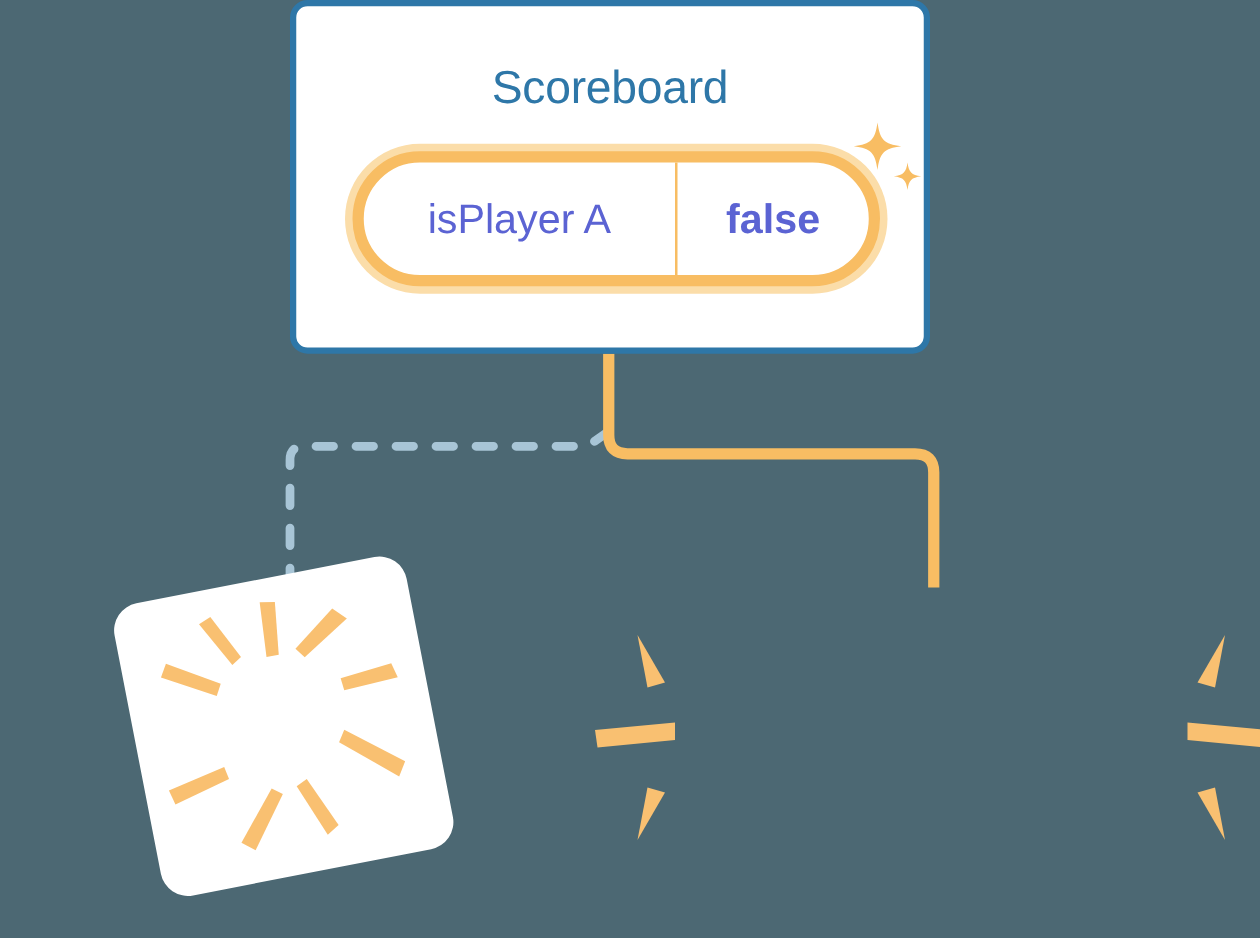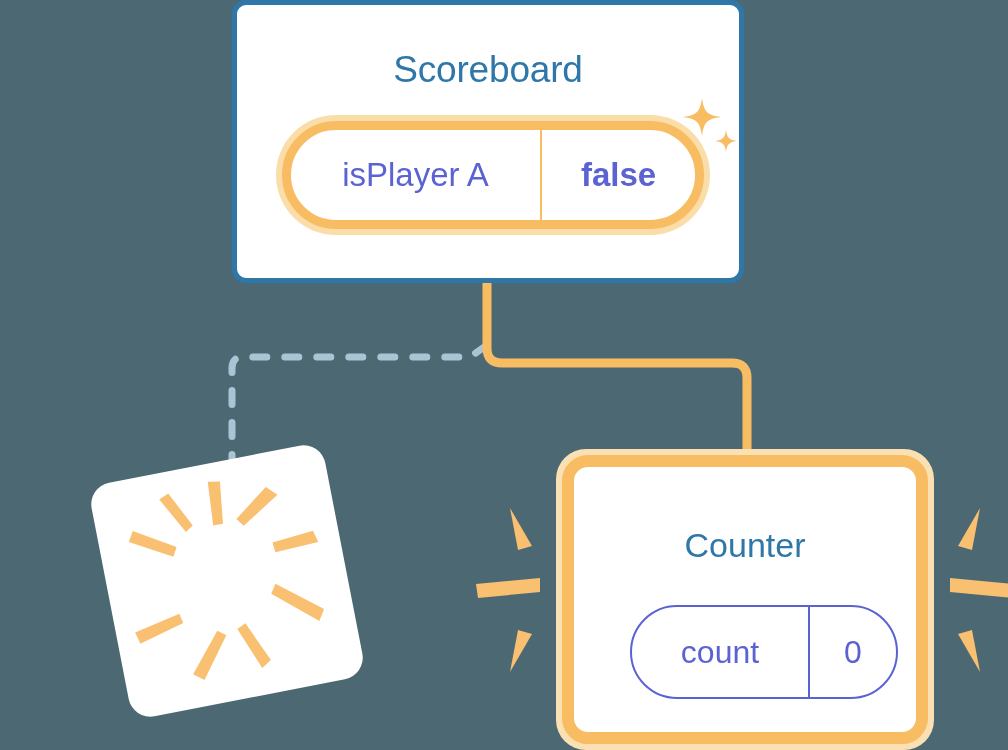--- a/index.html
+++ b/index.html
@@ -238,26 +238,14 @@
     </div>
 
     <div id="scoreboard-title">Scoreboard</div>
   </div>
 
   <svg id="sparkle-group" viewBox="0 0 66 66">
     <path d="M26 4 C28 18 31 21 45 23 C31 25 28 28 26 42 C24 28 21 25 7 23 C21 21 24 18 26 4 Z" fill="#f8bd63"></path>
     <path d="M50 36 C51.2 44 53 45.8 61 47 C53 48.2 51.2 50 50 58 C48.8 50 47 48.2 39 47 C47 45.8 48.8 44 50 36 Z" fill="#f8bd63"></path>
   </svg>
 
-  <div id="counter-card">
-    <div id="counter-card-glow"></div>
-    <div id="counter-card-body">
-      <div id="counter-title">Counter</div>
-
-      <div id="counter-pill">
-        <div id="counter-pill-key">count</div>
-        <div id="counter-pill-divider"></div>
-        <div id="counter-pill-value">0</div>
-      </div>
-    </div>
-  </div>
 
 </div>
 
 </body></html>

